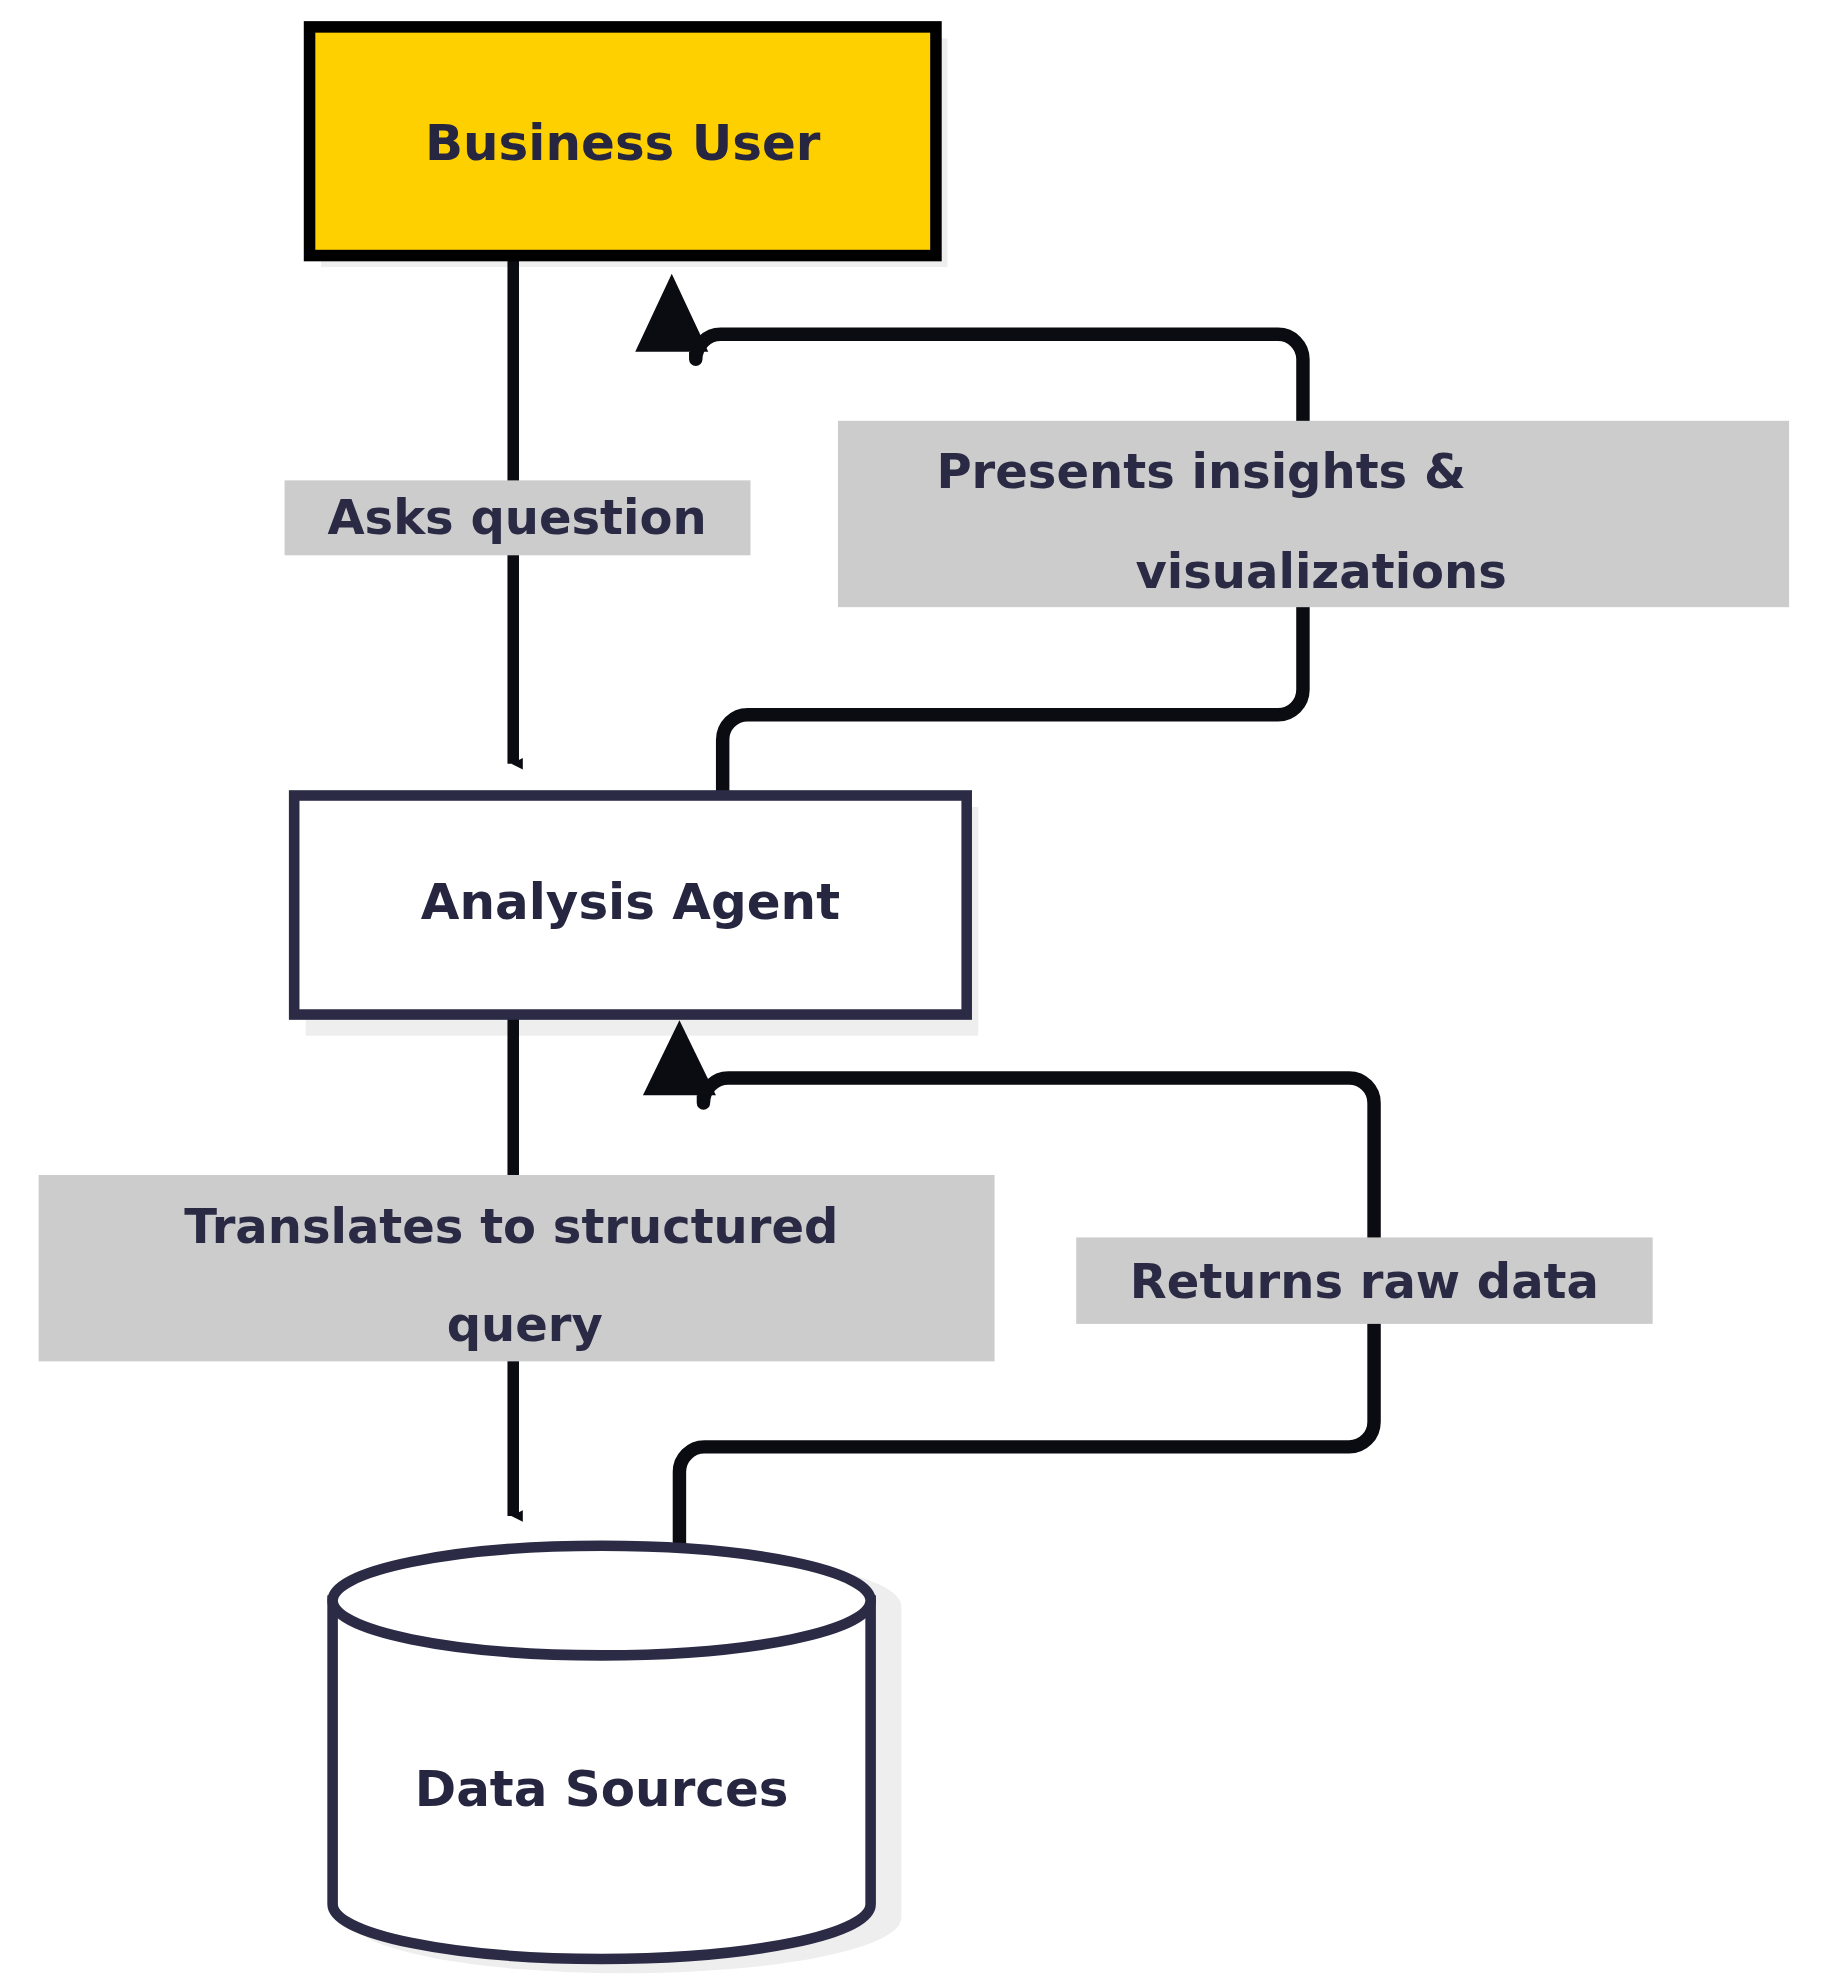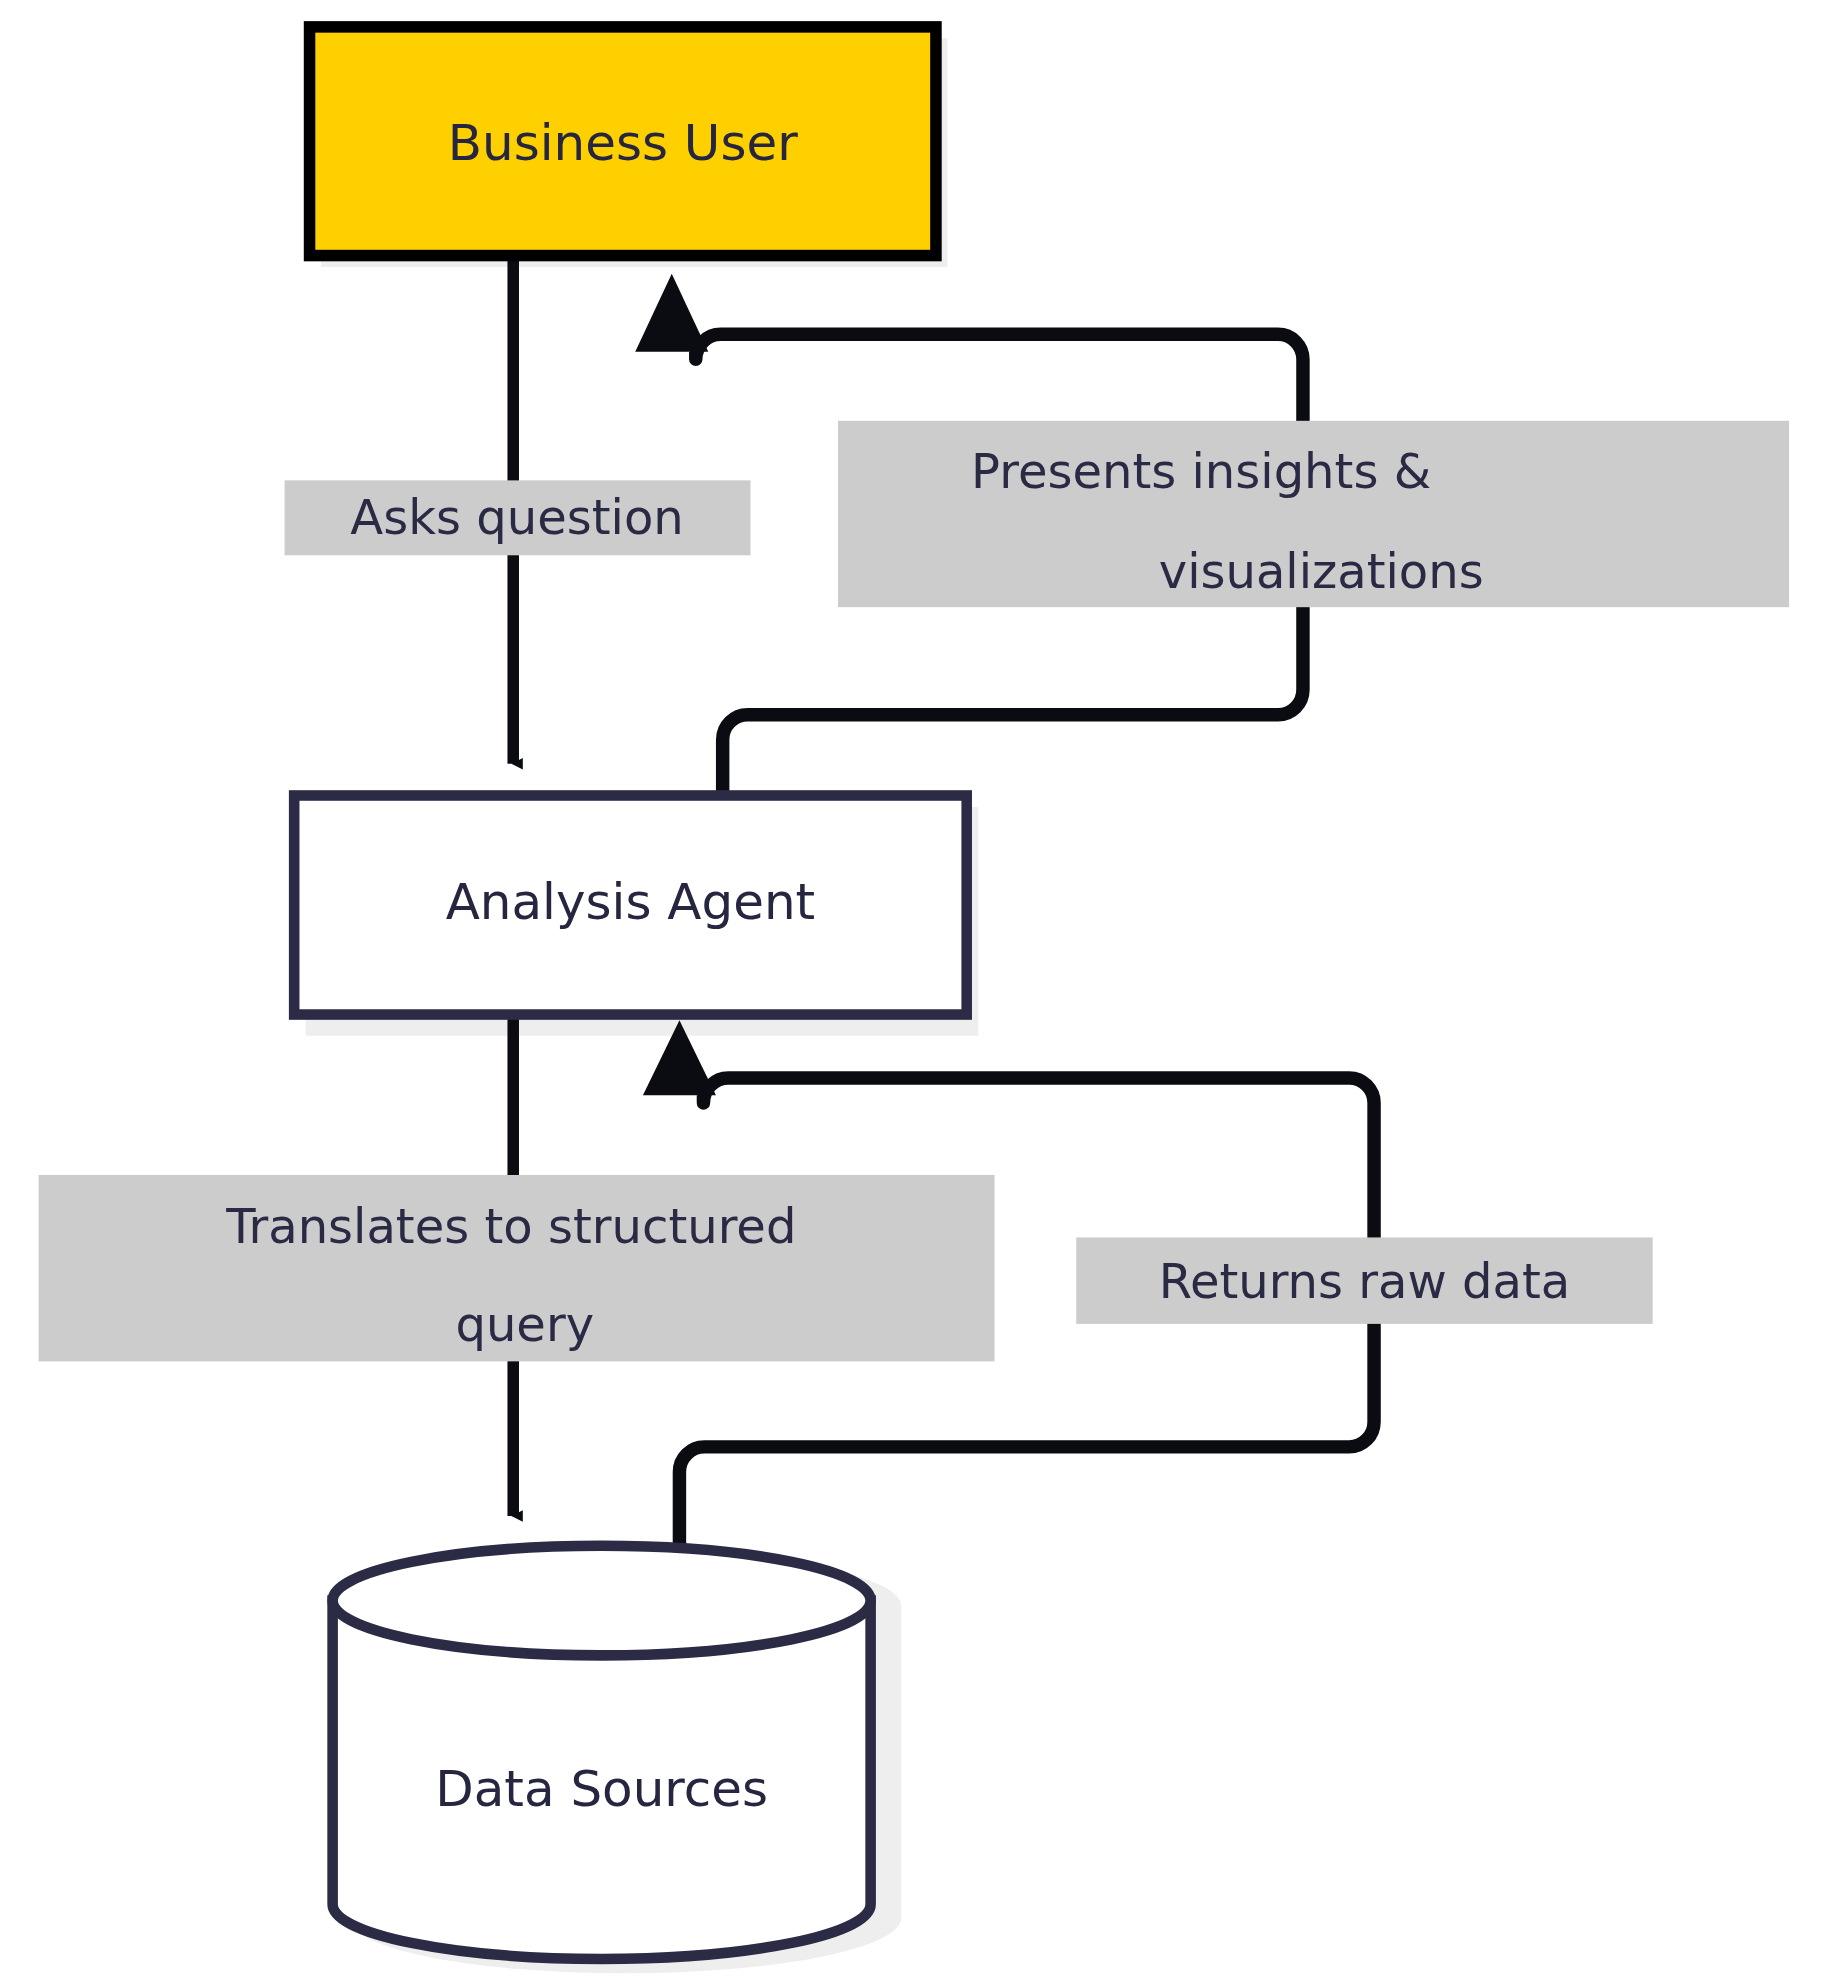--- a/index.html
+++ b/index.html
@@ -12,20 +12,21 @@
     height: 1982px;
     font-family: "DejaVu Sans", sans-serif;
     position: relative;
     overflow: hidden;
   }
   #diagram-root {
     position: absolute;
     inset: 0;
     width: 1845px;
     height: 1542px;
+    font-weight: bold;
   }
   svg.flow {
     position: absolute;
     top: 0;
     left: 0;
     width: 1845px;
     height: 1982px;
   }
   .node-text {
     font-family: "DejaVu Sans", sans-serif;

